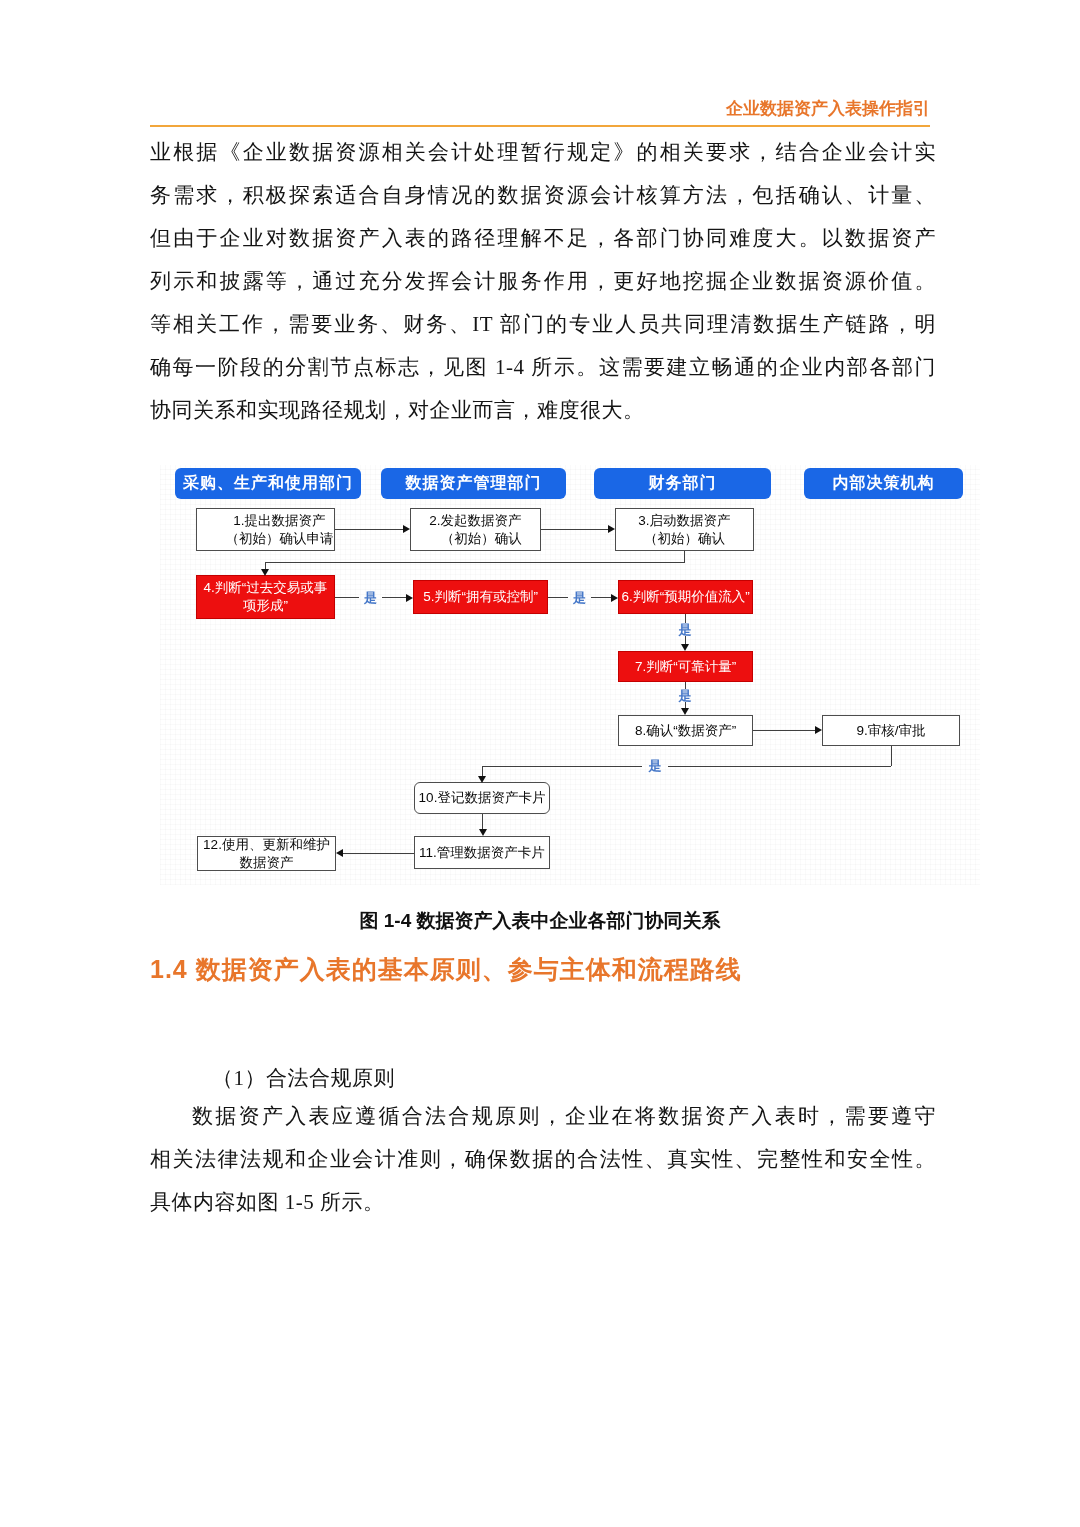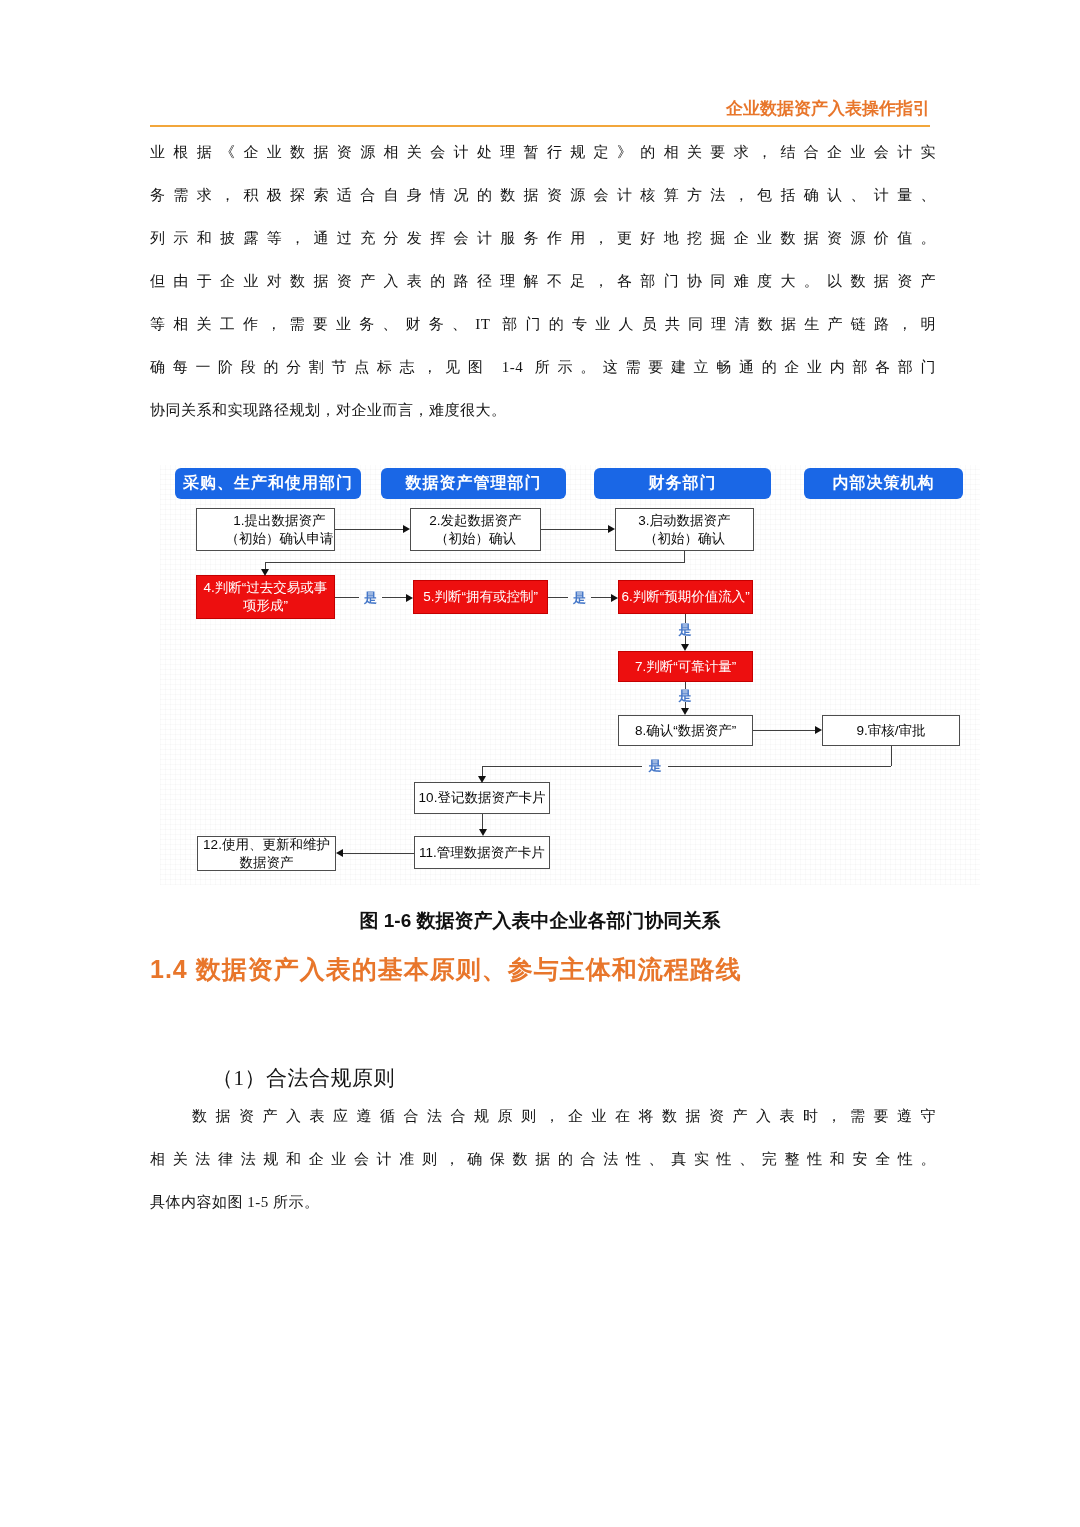--- a/index.html
+++ b/index.html
@@ -15,21 +15,21 @@
     text-align:right; font-size:17px; font-weight:bold; color:#E8762B;
     font-family:"Liberation Serif","DejaVu Serif",serif;
   }
   .header-rule{
     position:absolute; left:150px; top:120px; width:780px; height:2px;
     background:#F2A63B;
   }
   
   .bodytext{ position:absolute; left:150px; top:126px; width:786px; }
   .tline{
-    font-size:15px; line-height:43px; color:#141414;
+    font-size:21px; line-height:43px; color:#141414;
     text-align:justify; letter-spacing:0.5px;
   }
   .tline.full{ text-align-last:justify; }
   .tline.short{ text-align-last:left; }
   
   .flow{
     position:absolute; left:160px; top:460px; width:820px; height:420px;
     background:
       repeating-linear-gradient(0deg, rgba(0,0,0,0.018) 0 1px, transparent 1px 5px),
       repeating-linear-gradient(90deg, rgba(0,0,0,0.018) 0 1px, transparent 1px 5px);
@@ -44,29 +44,29 @@
   .lane.b{ left:221px; width:185px; }
   .lane.c{ left:434px; width:177px; }
   .lane.d{ left:644px; width:159px; }
   .node{
     position:absolute; background:#fff; border:1.5px solid #4d4d4d;
     display:flex; align-items:center; justify-content:center; text-align:center;
     font-size:13.5px; line-height:1.32; color:#0a0a0a; white-space:pre-line;
   }
   .node.red{ background:#ED0F0F; border:1px solid #C40000; color:#fff; }
   .n1 { left:36px;  top:43px;  width:139px; height:43px;padding-left:28px; }
-  .n2 { left:250px; top:43px;  width:131px; height:43px; }
+  .n2 { left:250px; top:43px;  width:131px; height:43px;text-align:right; }
   .n3 { left:455px; top:43px;  width:139px; height:43px; }
   .n4 { left:36px;  top:110px; width:139px; height:44px; }
   .n5 { left:253px; top:115px; width:135px; height:34px; }
   .n6 { left:458px; top:115px; width:135px; height:34px; }
   .n7 { left:458px; top:186px; width:135px; height:31px; }
   .n8 { left:458px; top:250px; width:135px; height:31px; }
   .n9 { left:662px; top:250px; width:138px; height:31px; }
-  .n10{ left:254px; top:317px; width:136px; height:32px; }
+  .n10{ left:254px; top:317px; width:136px; height:32px;border-radius:6px; }
   .n11{ left:254px; top:371px; width:136px; height:33px; }
   .n12{ left:37px;  top:371px; width:139px; height:35px; }
   
   .harrow{ position:absolute; display:flex; align-items:center; }
   .varrow{ position:absolute; display:flex; flex-direction:column; align-items:center; }
   .cline{ flex:1; height:1px; background:#3f3f3f; }
   .cline-v{ flex:1; width:1px; background:#3f3f3f; }
   .ah-r{ width:0; height:0; border-top:4px solid transparent; border-bottom:4px solid transparent; border-left:7px solid #111; }
   .ah-l{ width:0; height:0; border-top:4px solid transparent; border-bottom:4px solid transparent; border-right:7px solid #111; }
   .ah-d{ width:0; height:0; border-left:4px solid transparent; border-right:4px solid transparent; border-top:7px solid #111; }
@@ -122,22 +122,22 @@
 <body>
 
 <div class="page">
 
   <div class="header-title">企业数据资产入表操作指引</div>
   <div class="header-rule"></div>
 
   <div class="bodytext">
     <div class="tline full">业根据《企业数据资源相关会计处理暂行规定》的相关要求，结合企业会计实</div>
     <div class="tline full">务需求，积极探索适合自身情况的数据资源会计核算方法，包括确认、计量、</div>
+    <div class="tline full">但由于企业对数据资产入表的路径理解不足，各部门协同难度大。以数据资产</div>
     <div class="tline full">列示和披露等，通过充分发挥会计服务作用，更好地挖掘企业数据资源价值。</div>
-    <div class="tline full">但由于企业对数据资产入表的路径理解不足，各部门协同难度大。以数据资产</div>
     <div class="tline full">等相关工作，需要业务、财务、IT 部门的专业人员共同理清数据生产链路，明</div>
     <div class="tline full">确每一阶段的分割节点标志，见图 1-4 所示。这需要建立畅通的企业内部各部门</div>
     <div class="tline short">协同关系和实现路径规划，对企业而言，难度很大。</div>
   </div>
 
   <div class="flow">
     <div class="lane a">采购、生产和使用部门</div>
     <div class="lane b">数据资产管理部门</div>
     <div class="lane c">财务部门</div>
     <div class="lane d">内部决策机构</div>
@@ -215,21 +215,21 @@
     <div class="varrow c1011">
         <span class="cline-v"></span>
         <span class="ah-d"></span>
       </div>
     <div class="harrow c1112">
         <span class="ah-l"></span>
         <span class="cline"></span>
       </div>
   </div>
 
-  <div class="caption">图 1-6 数据资产入表中企业各部门协同关系</div>
+  <div class="caption">图 1-4 数据资产入表中企业各部门协同关系</div>
 
   <div class="h14">1.4 数据资产入表的基本原则、参与主体和流程路线</div>
 
   <div class="psub tline">（1）合法合规原则</div>
 
   <div class="p2">
     <div class="tline full indent">数据资产入表应遵循合法合规原则，企业在将数据资产入表时，需要遵守</div>
     <div class="tline full">相关法律法规和企业会计准则，确保数据的合法性、真实性、完整性和安全性。</div>
     <div class="tline short">具体内容如图 1-5 所示。</div>
   </div>

